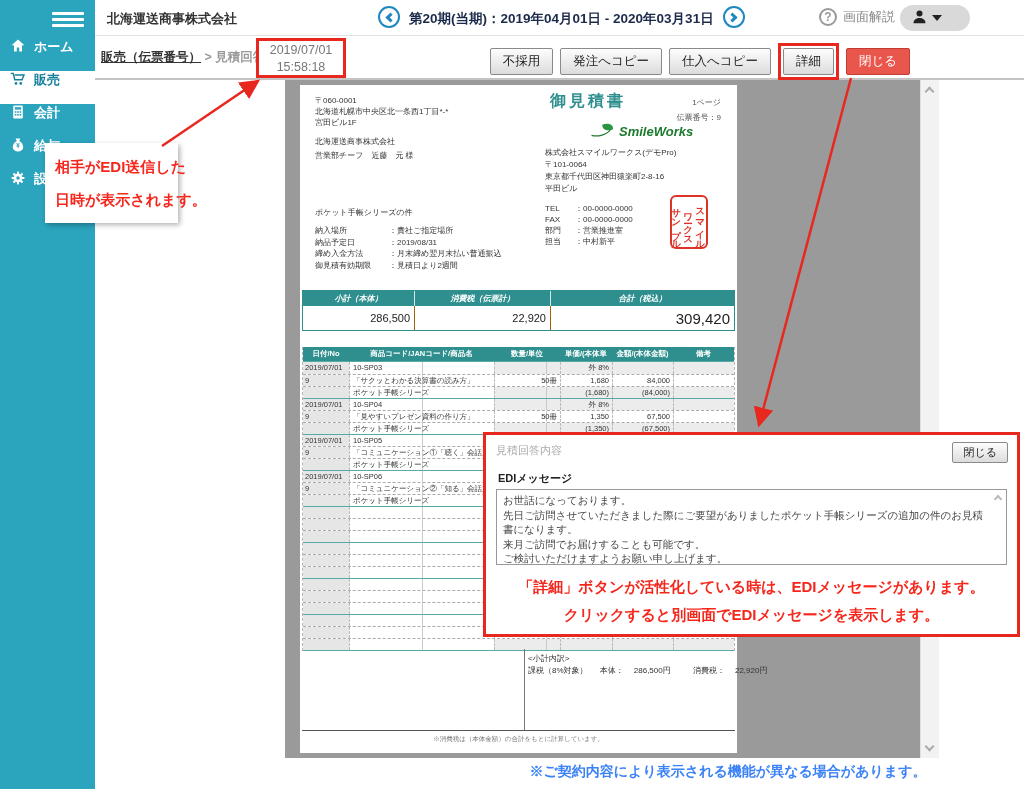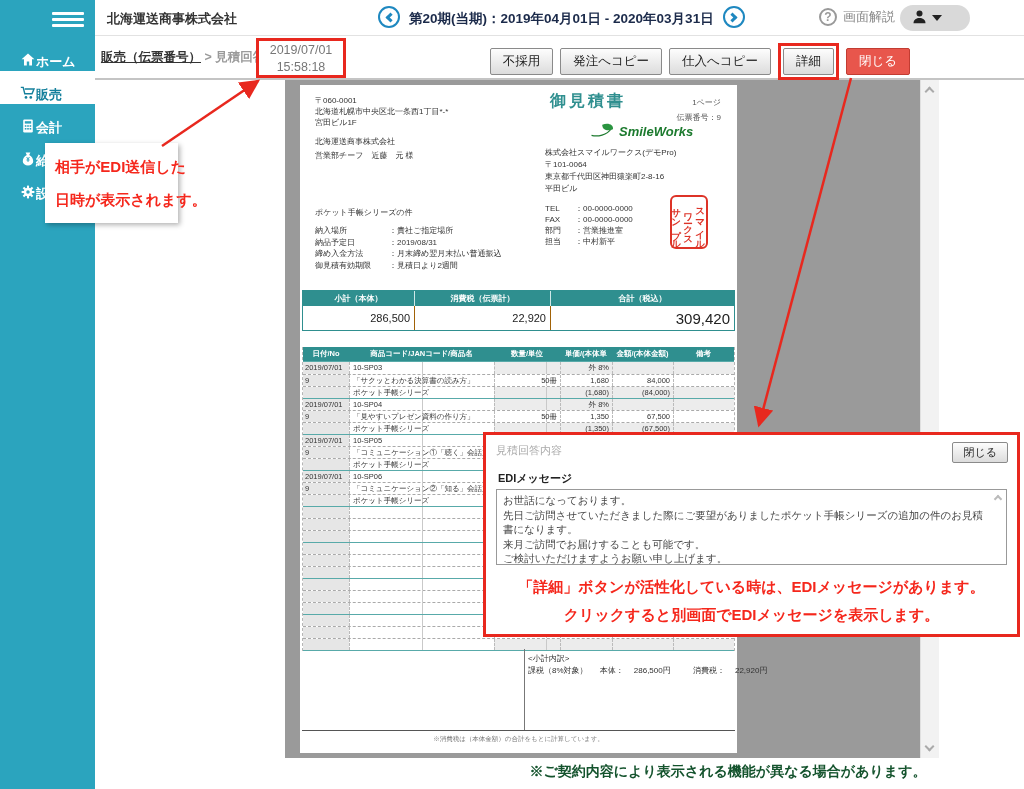--- a/index.html
+++ b/index.html
@@ -5,21 +5,21 @@
   html,body{margin:0;padding:0;background:#fff;}
   *{box-sizing:border-box;}
   .app{position:relative;width:1024px;height:789px;background:#fff;overflow:hidden;
        font-family:"Liberation Sans",sans-serif;color:#333;}
 
   
   .sidebar{position:absolute;left:0;top:0;width:95px;height:789px;background:#2ba4be;z-index:5;}
   .hamburger{position:absolute;left:52px;top:9px;width:32px;height:20px;cursor:pointer;}
   .hamburger i{display:block;height:3px;background:#fff;margin:3px 0;border-radius:1px;}
   .nav{position:absolute;top:38px;left:0;width:95px;}
-  .nav-item{height:33px;display:flex;align-items:flex-end;gap:0;padding-left:20px;
+  .nav-item{height:33px;display:flex;align-items:flex-start;gap:8px;padding-left:10px;
             color:#fff;font-size:13px;font-weight:bold;cursor:pointer;}
   .nav-item.active{background:#fff;color:#15809c;}
   .nav-item svg{flex:0 0 auto;}
 
   
   .topbar{position:absolute;left:95px;top:0;width:929px;height:36px;background:#fff;border-bottom:1px solid #e2e2e2;}
   .company{position:absolute;left:12px;top:10px;font-size:13px;font-weight:bold;color:#333;}
   .period{position:absolute;left:283px;top:6px;display:flex;align-items:flex-end;gap:9px;}
   .nav-circle{width:22px;height:22px;border:2px solid #1e88c0;border-radius:50%;background:#fff;
               display:flex;align-items:center;justify-content:center;cursor:pointer;}
@@ -70,21 +70,21 @@
   .contact .lbl{display:inline-block;width:30px;}
   .stamp{left:370px;top:110px;width:38px;height:54px;border:2px solid #dd3327;border-radius:6px;color:#dd3327;
          writing-mode:vertical-rl;white-space:pre-line;font-size:9.5px;font-weight:bold;line-height:12px;
          text-align:center;padding-top:2px;}
   .subject{left:15px;top:122px;}
   .terms{left:15px;top:140px;line-height:11.5px;}
   .terms .lbl{display:inline-block;width:74px;}
 
   .totals{left:2px;top:205px;width:433px;border:1px solid #2f8f8f;}
   .totals-h{display:grid;grid-template-columns:112px 136px 183px;}
-  .totals-h div{background:#2f8f8f;color:#fff;font-weight:bold;text-align:center;height:15px;line-height:15px;border-right:1px solid #cfe8e8;}
+  .totals-h div{background:#2f8f8f;color:#fff;font-weight:bold;text-align:center;height:15px;line-height:15px;border-right:1px solid #cfe8e8;font-style:italic;}
   .totals-h div:last-child{border-right:none;}
   .totals-v{display:grid;grid-template-columns:112px 136px 183px;height:24px;}
   .totals-v div{border-right:1px solid #a16207;text-align:right;padding:6px 4px 0 0;font-size:11px;color:#222;}
   .totals-v div:last-child{border-right:none;font-size:15px;padding-top:4px;}
   .unit{left:2px;top:248px;width:433px;text-align:right;color:#666;}
 
   .items{left:2px;top:262px;width:433px;border-left:1px dashed #b5b5b5;border-right:1px dashed #b5b5b5;}
   .items-h{display:grid;grid-template-columns:46px 145px 66px 52px 61px 61px;background:#2f8f8f;}
   .items-h div{color:#fff;font-weight:bold;text-align:center;height:14px;line-height:14px;font-size:7.5px;overflow:hidden;}
   .items-body{border-bottom:1px solid #58aaa9;border-top:1px solid #58aaa9;}
@@ -119,21 +119,21 @@
   .dlg-close{position:absolute;right:9px;top:7px;font-size:11px;padding:2px 10px;}
   .dlg-label{position:absolute;left:12px;top:36px;font-size:11px;font-weight:bold;color:#222;}
   .dlg-textarea{position:absolute;left:10px;top:54px;width:511px;height:76px;border:1px solid #999;
                 font-size:10.5px;color:#444;line-height:14.5px;padding:3px 18px 3px 6px;white-space:pre-line;overflow:hidden;}
   .ta-chev{position:absolute;right:4px;width:6px;height:6px;border-left:2px solid #bbb;border-top:2px solid #bbb;}
   .ta-up{top:6px;transform:rotate(45deg);}
   .dlg-note{position:absolute;left:0;top:138px;width:531px;text-align:center;color:#f5271c;font-weight:bold;
             font-size:15px;line-height:28px;white-space:nowrap;}
 
   
-  .blue-note{position:absolute;left:478px;top:763px;width:500px;text-align:center;color:#14532d;
+  .blue-note{position:absolute;left:478px;top:763px;width:500px;text-align:center;color:#3b82f6;
              font-weight:bold;font-size:14px;z-index:6;}
 
   
   .arrows{position:absolute;left:0;top:0;z-index:45;pointer-events:none;}
 </style>
 </head>
 <body>
 
 <div class="app">
 

